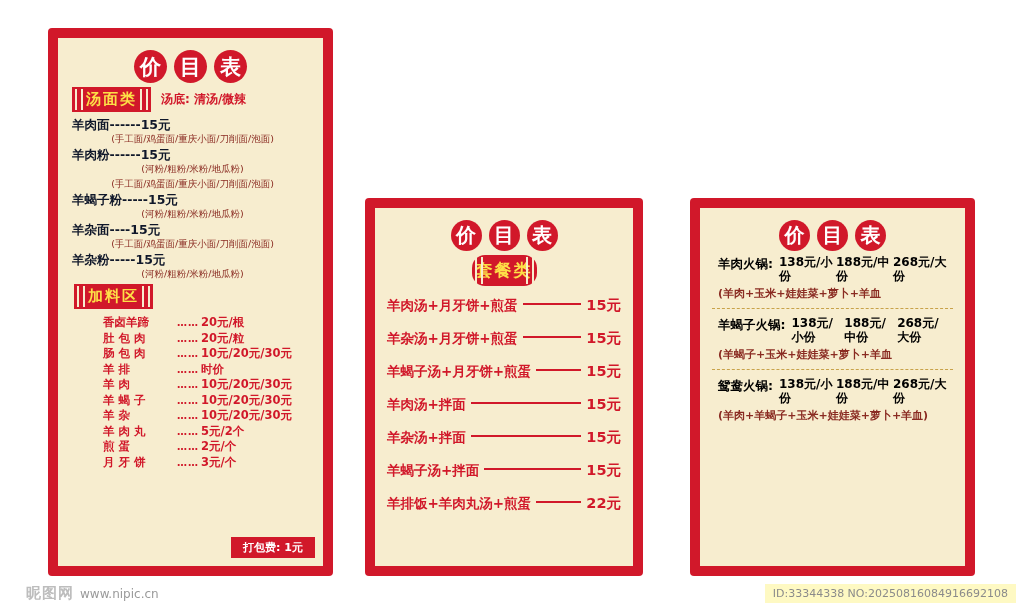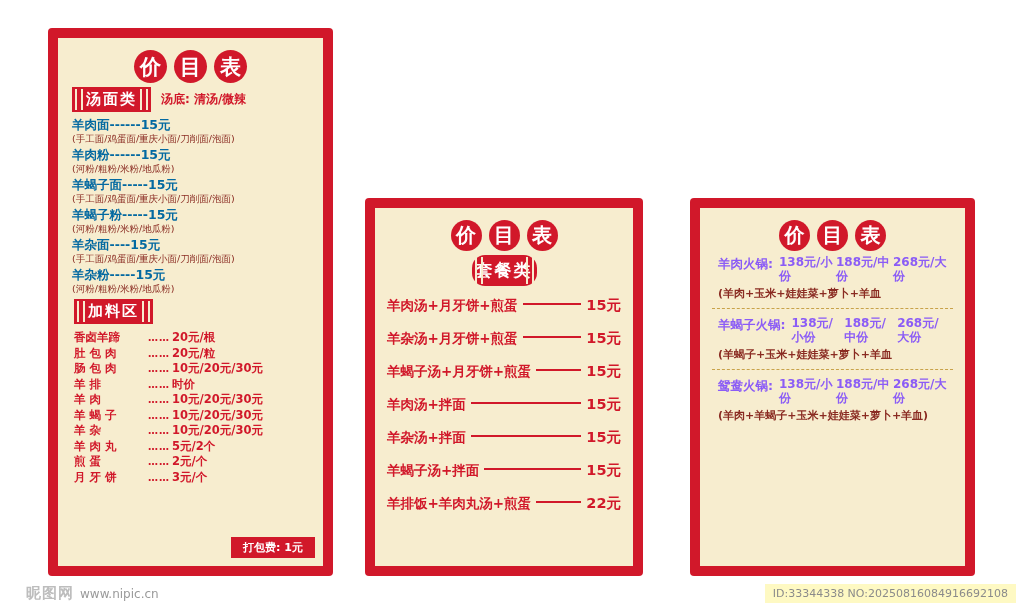--- a/index.html
+++ b/index.html
@@ -38,21 +38,21 @@
     font-family:"DejaVu Sans","Liberation Sans",sans-serif;
   }
   .board2 .title-char,.board3 .title-char{width:31px;height:31px;font-size:20px;}
 
   
   .banner{
     display:flex;justify-content:center;align-items:center;
     margin:4px auto 6px auto;
   }
   .banner-box{
-    background:#d1182a;color:#ffffff;
+    background:#d1182a;color:#fde047;
     font-size:15px;font-weight:bold;
     padding:3px 14px;
     position:relative;
     letter-spacing:2px;
   }
   .banner-box:before,.banner-box:after{
     content:"";position:absolute;top:2px;bottom:2px;width:4px;
     border-left:2px solid #f7edcf;border-right:2px solid #f7edcf;
   }
   .banner-box:before{left:3px;}
@@ -64,36 +64,38 @@
   .b1-head{
     display:flex;align-items:center;gap:10px;
     margin:2px 0 5px 4px;
   }
   .b1-sub{
     color:#d1182a;font-size:12px;font-weight:bold;
   }
   .noodle-list{margin:0 0 2px 4px;}
   .noodle-item{margin-bottom:2px;}
   .noodle-name{
-    color:#0369a1;font-size:12.5px;font-weight:bold;
+    color:#0f172a;font-size:12.5px;font-weight:bold;
     letter-spacing:0px;line-height:15px;
   }
   .noodle-desc{
     color:#8a2b22;font-size:9.5px;line-height:13px;
     margin-top:0px;
+    text-align:center;
   }
   .addon-list{margin:2px 0 0 6px;}
   .addon-row{
     display:flex;align-items:baseline;
     color:#d1182a;font-size:11.5px;font-weight:bold;
     line-height:15.5px;
   }
   .addon-name{
     width:72px;display:inline-flex;justify-content:space-between;
     letter-spacing:0;
+    margin-left:29px;
   }
   .addon-dots{
     flex:0 0 auto;color:#d1182a;font-size:10px;margin:0 2px;
     letter-spacing:1px;
   }
   .addon-price{font-size:11.5px;}
   .pack-fee{
     position:absolute;right:8px;bottom:8px;
     background:#d1182a;color:#fff;font-size:11px;font-weight:bold;
     padding:3px 12px;
@@ -113,21 +115,21 @@
     margin:0 5px 4px 5px;min-width:6px;
   }
   .combo-price{font-size:14.5px;white-space:nowrap;}
 
   
   .board3{left:690px;top:198px;width:285px;height:378px;}
   .hot-group{margin:4px 6px 6px 8px;}
   .hot-sep{border-top:1px dashed #c8a24a;margin:7px 2px;}
   .hot-head{
     display:flex;align-items:flex-start;gap:6px;
-    color:#8b5cf6;font-weight:bold;
+    color:#000000;font-weight:bold;
   }
   .hot-name{font-size:12.5px;white-space:nowrap;padding-top:1px;}
   .hot-prices{display:flex;gap:1px;}
   .hot-price{font-size:12px;line-height:14px;}
   .hot-note{
     color:#8a2b22;font-size:11px;font-weight:bold;
     margin-top:3px;
   }
 
   
@@ -167,21 +169,20 @@
     <div class="noodle-list">
       <div class="noodle-item">
         <div class="noodle-name">羊肉面------15元</div>
         <div class="noodle-desc">(手工面/鸡蛋面/重庆小面/刀削面/泡面)</div>
       </div>
       <div class="noodle-item">
         <div class="noodle-name">羊肉粉------15元</div>
         <div class="noodle-desc">(河粉/粗粉/米粉/地瓜粉)</div>
       </div>
       <div class="noodle-item">
-        <div class="noodle-name">羊蝎子面-----15元</div>
         <div class="noodle-desc">(手工面/鸡蛋面/重庆小面/刀削面/泡面)</div>
       </div>
       <div class="noodle-item">
         <div class="noodle-name">羊蝎子粉-----15元</div>
         <div class="noodle-desc">(河粉/粗粉/米粉/地瓜粉)</div>
       </div>
       <div class="noodle-item">
         <div class="noodle-name">羊杂面----15元</div>
         <div class="noodle-desc">(手工面/鸡蛋面/重庆小面/刀削面/泡面)</div>
       </div>

